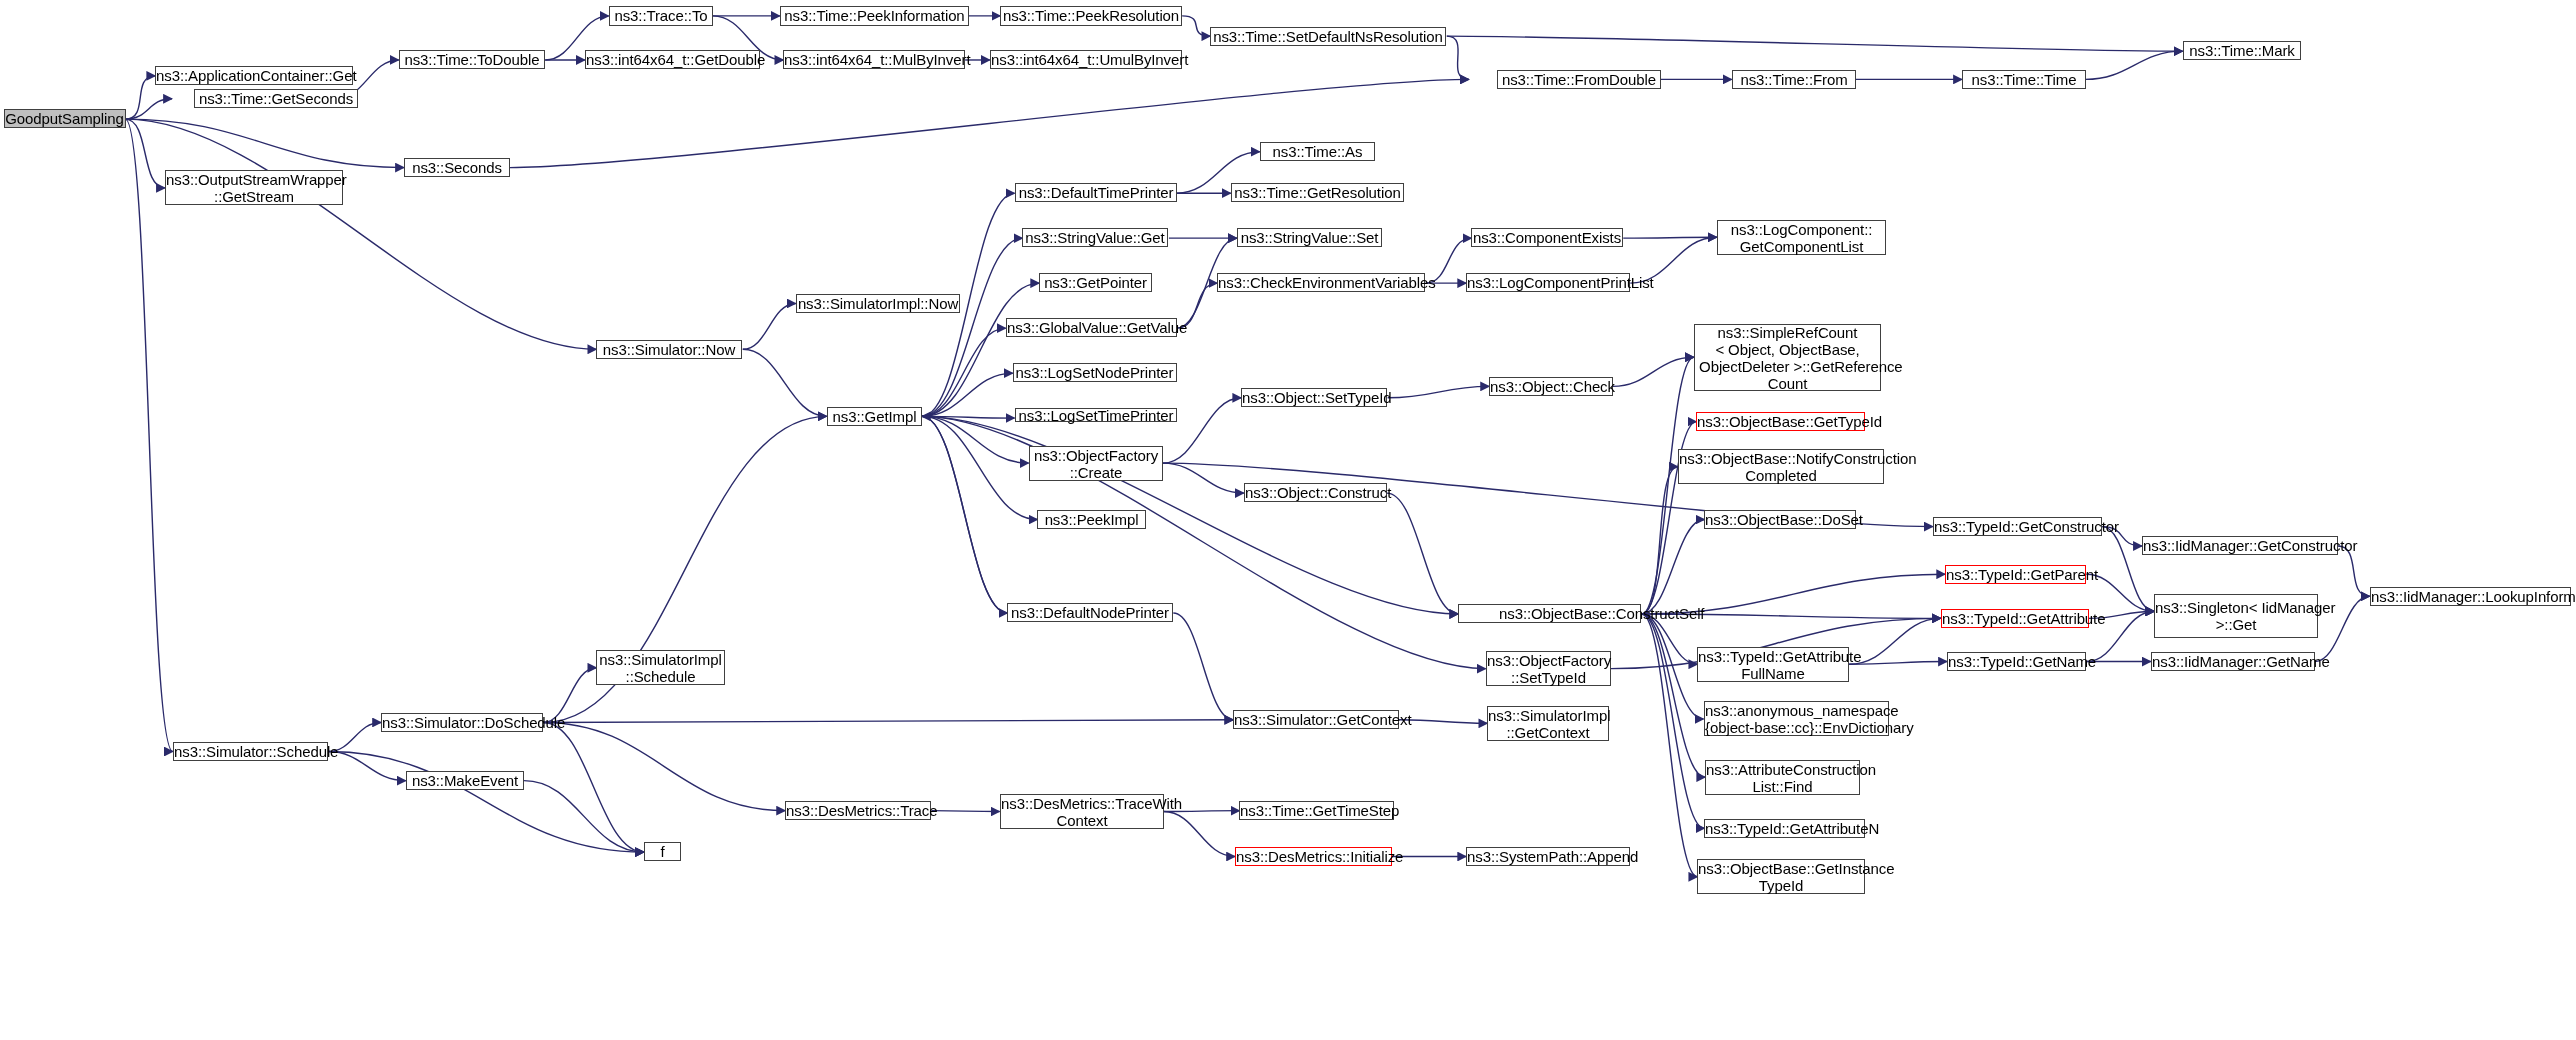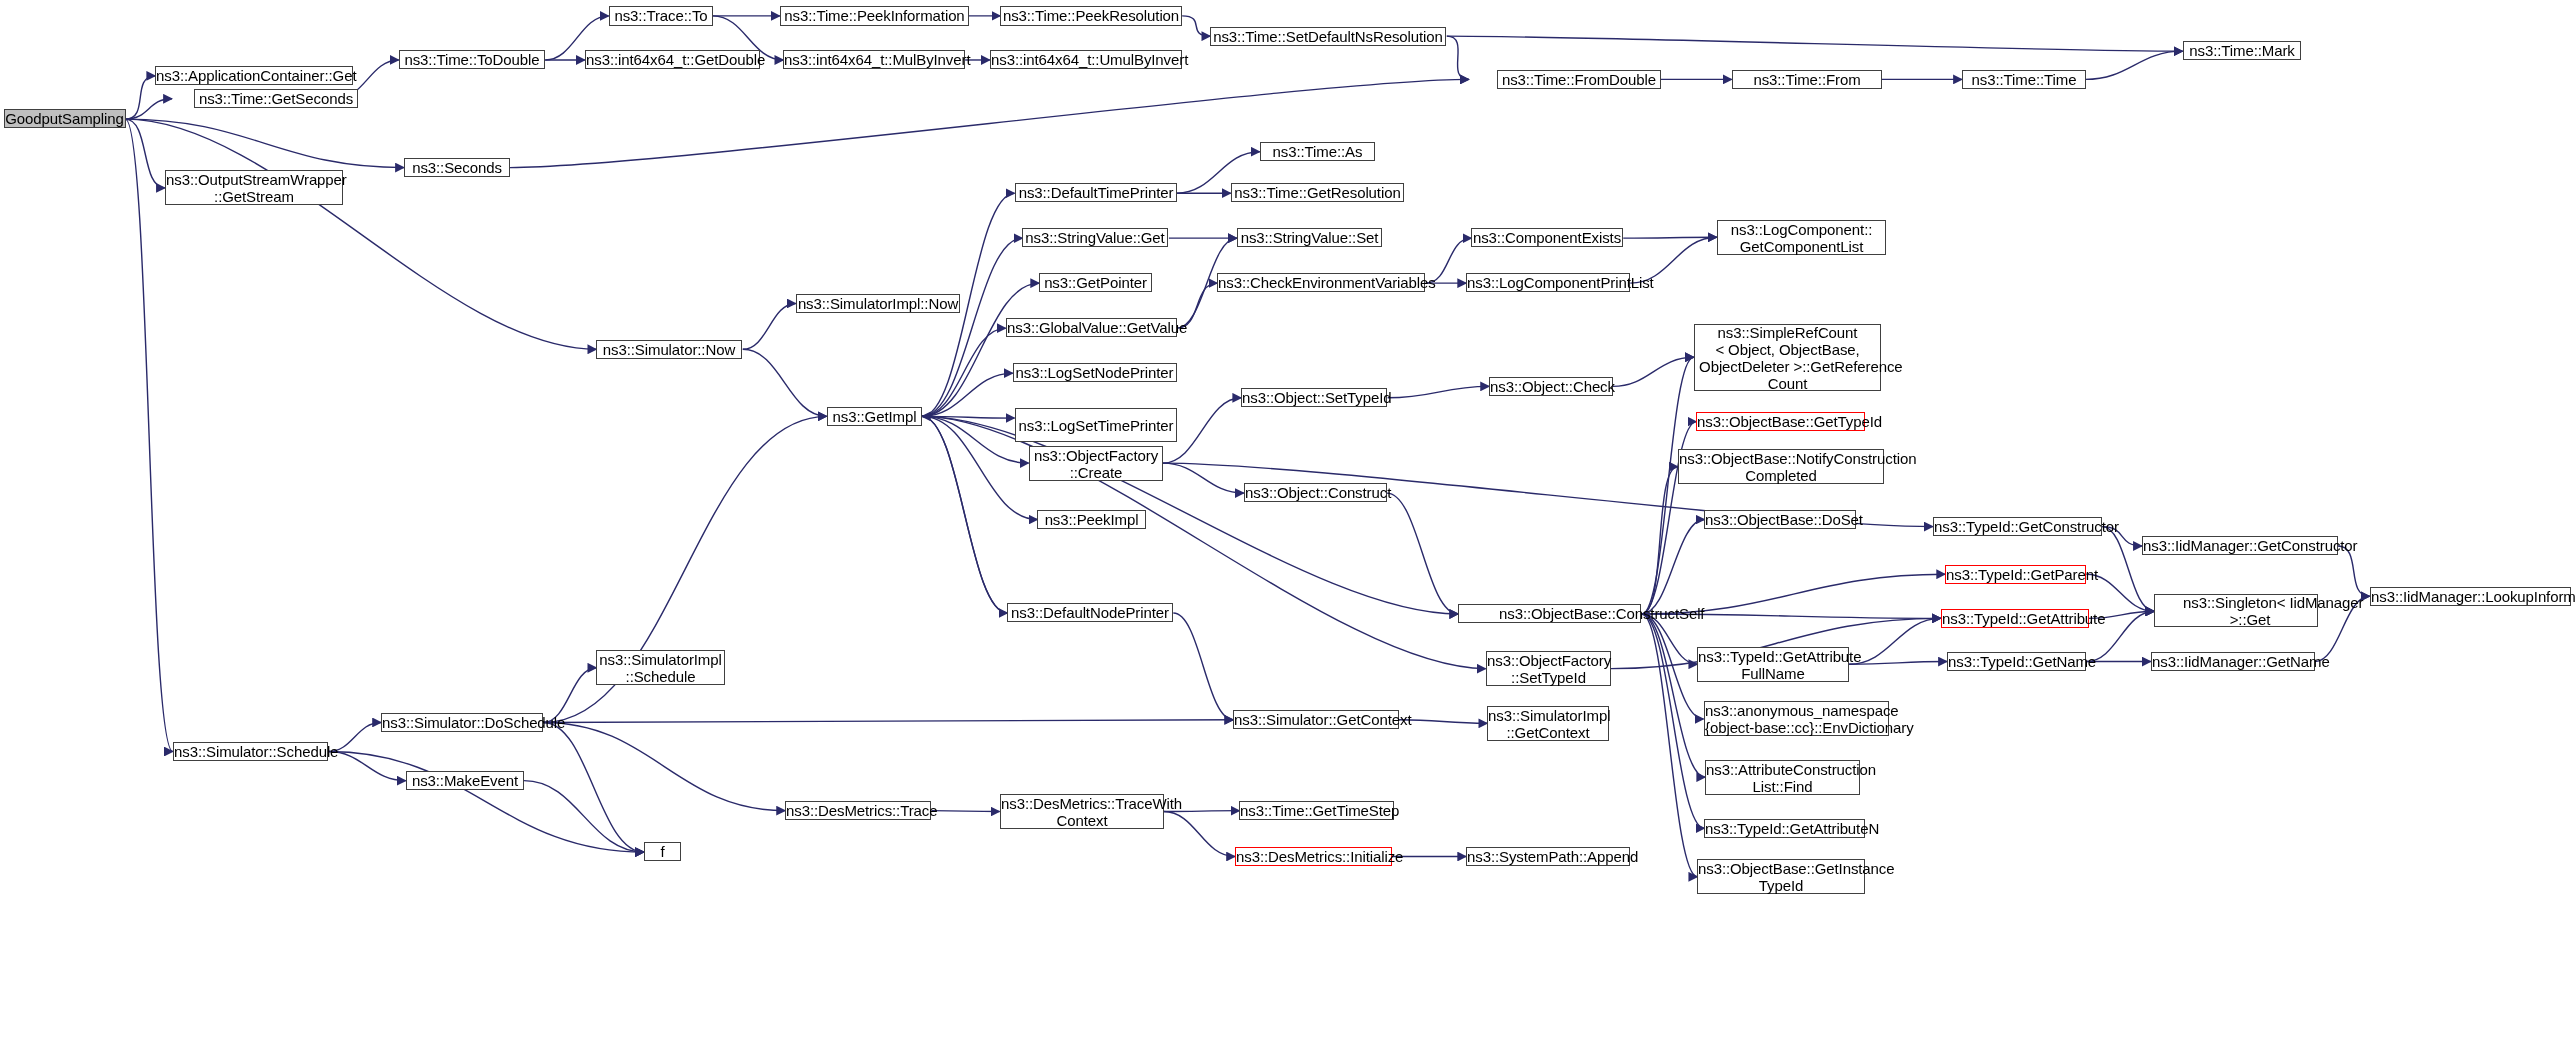--- a/index.html
+++ b/index.html
@@ -163,32 +163,32 @@
       <div class="node" style="left: 404px; top: 158px; width: 106px; height: 19.4px;"><span class="node-label">ns3::Seconds</span></div>
       <div class="node" style="left: 399px; top: 50px; width: 146px; height: 19.4px;"><span class="node-label">ns3::Time::ToDouble</span></div>
       <div class="node" style="left: 585px; top: 50px; width: 175px; height: 19.4px;"><span class="node-label">ns3::int64x64_t::GetDouble</span></div>
       <div class="node" style="left: 609px; top: 6.2px; width: 104px; height: 19.4px;"><span class="node-label">ns3::Trace::To</span></div>
       <div class="node" style="left: 780px; top: 6.2px; width: 189px; height: 19.4px;"><span class="node-label">ns3::Time::PeekInformation</span></div>
       <div class="node" style="left: 1000px; top: 6.2px; width: 182px; height: 19.4px;"><span class="node-label">ns3::Time::PeekResolution</span></div>
       <div class="node" style="left: 783px; top: 50px; width: 182px; height: 19.4px;"><span class="node-label">ns3::int64x64_t::MulByInvert</span></div>
       <div class="node" style="left: 990px; top: 50px; width: 192px; height: 19.4px;"><span class="node-label">ns3::int64x64_t::UmulByInvert</span></div>
       <div class="node" style="left: 1210px; top: 26.5px; width: 236px; height: 19.4px;"><span class="node-label">ns3::Time::SetDefaultNsResolution</span></div>
       <div class="node" style="left: 1469px; top: 70px; width: 164px; height: 19.4px; margin-left: 28px;"><span class="node-label">ns3::Time::FromDouble</span></div>
-      <div class="node" style="left: 1732px; top: 70px; width: 150px; height: 19.4px;"><span class="node-label">ns3::Time::From</span></div>
+      <div class="node" style="left: 1732px; top: 70px; width: 124px; height: 19.4px;"><span class="node-label">ns3::Time::From</span></div>
       <div class="node" style="left: 1962px; top: 70px; width: 124px; height: 19.4px;"><span class="node-label">ns3::Time::Time</span></div>
       <div class="node" style="left: 2183px; top: 41px; width: 118px; height: 19.4px;"><span class="node-label">ns3::Time::Mark</span></div>
       <div class="node" style="left: 596px; top: 340px; width: 146px; height: 19.4px;"><span class="node-label">ns3::Simulator::Now</span></div>
       <div class="node" style="left: 796px; top: 294px; width: 164px; height: 19.4px;"><span class="node-label">ns3::SimulatorImpl::Now</span></div>
       <div class="node" style="left: 827px; top: 407px; width: 95px; height: 19.4px;"><span class="node-label">ns3::GetImpl</span></div>
       <div class="node" style="left: 1015px; top: 183px; width: 162px; height: 19.4px;"><span class="node-label">ns3::DefaultTimePrinter</span></div>
       <div class="node" style="left: 1022px; top: 228px; width: 146px; height: 19.4px;"><span class="node-label">ns3::StringValue::Get</span></div>
       <div class="node" style="left: 1039px; top: 273px; width: 113px; height: 19.4px;"><span class="node-label">ns3::GetPointer</span></div>
       <div class="node" style="left: 1006px; top: 318px; width: 171px; height: 19.4px;"><span class="node-label">ns3::GlobalValue::GetValue</span></div>
       <div class="node" style="left: 1013px; top: 363px; width: 164px; height: 19.4px; justify-content: flex-end;"><span class="node-label">ns3::LogSetNodePrinter</span></div>
-      <div class="node" style="left: 1015px; top: 408px; width: 162px; height: 34px; align-items: center;"><span class="node-label">ns3::LogSetTimePrinter</span></div>
+      <div class="node" style="left: 1015px; top: 408px; width: 162px; height: 14px; align-items: center;"><span class="node-label">ns3::LogSetTimePrinter</span></div>
       <div class="node" style="left: 1029px; top: 446px; width: 134px; height: 35px;"><span class="node-label">ns3::ObjectFactory
 ::Create</span></div>
       <div class="node" style="left: 1037px; top: 510px; width: 109px; height: 19.4px;"><span class="node-label">ns3::PeekImpl</span></div>
       <div class="node" style="left: 1260px; top: 142px; width: 115px; height: 19.4px;"><span class="node-label">ns3::Time::As</span></div>
       <div class="node" style="left: 1231px; top: 183px; width: 173px; height: 19.4px;"><span class="node-label">ns3::Time::GetResolution</span></div>
       <div class="node" style="left: 1237px; top: 228px; width: 145px; height: 19.4px;"><span class="node-label">ns3::StringValue::Set</span></div>
       <div class="node" style="left: 1217px; top: 273px; width: 208px; height: 19.4px;"><span class="node-label">ns3::CheckEnvironmentVariables</span></div>
       <div class="node" style="left: 1471px; top: 228px; width: 152px; height: 19.4px;"><span class="node-label">ns3::ComponentExists</span></div>
       <div class="node" style="left: 1466px; top: 273px; width: 164px; height: 19.4px;"><span class="node-label">ns3::LogComponentPrintList</span></div>
       <div class="node" style="left: 1717px; top: 220px; width: 169px; height: 35px;"><span class="node-label">ns3::LogComponent::
@@ -216,21 +216,21 @@
       <div class="node" style="left: 1705px; top: 760px; width: 155px; height: 35px;"><span class="node-label">ns3::AttributeConstruction
 List::Find</span></div>
       <div class="node" style="left: 1704px; top: 819px; width: 161px; height: 19.4px;"><span class="node-label">ns3::TypeId::GetAttributeN</span></div>
       <div class="node" style="left: 1697px; top: 859px; width: 168px; height: 35px;"><span class="node-label">ns3::ObjectBase::GetInstance
 TypeId</span></div>
       <div class="node" style="left: 1933px; top: 517px; width: 169px; height: 19.4px;"><span class="node-label">ns3::TypeId::GetConstructor</span></div>
       <div class="node hot" style="left: 1945px; top: 565px; width: 141px; height: 19.4px;"><span class="node-label">ns3::TypeId::GetParent</span></div>
       <div class="node hot" style="left: 1941px; top: 609px; width: 148px; height: 19.4px;"><span class="node-label">ns3::TypeId::GetAttribute</span></div>
       <div class="node" style="left: 1947px; top: 652px; width: 139px; height: 19.4px;"><span class="node-label">ns3::TypeId::GetName</span></div>
       <div class="node" style="left: 2142px; top: 536px; width: 196px; height: 19.4px;"><span class="node-label">ns3::IidManager::GetConstructor</span></div>
-      <div class="node" style="left: 2154px; top: 594px; width: 164px; height: 33px; padding-left: 28px;"><span class="node-label">ns3::Singleton&lt; IidManager
+      <div class="node" style="left: 2154px; top: 594px; width: 164px; height: 44px;"><span class="node-label">ns3::Singleton&lt; IidManager
 &gt;::Get</span></div>
       <div class="node" style="left: 2151px; top: 652px; width: 164px; height: 19.4px;"><span class="node-label">ns3::IidManager::GetName</span></div>
       <div class="node" style="left: 2370px; top: 587px; width: 201px; height: 19.4px;"><span class="node-label">ns3::IidManager::LookupInformation</span></div>
       <div class="node" style="left: 1007px; top: 603px; width: 166px; height: 19.4px;"><span class="node-label">ns3::DefaultNodePrinter</span></div>
       <div class="node" style="left: 1233px; top: 710px; width: 166px; height: 19.4px;"><span class="node-label">ns3::Simulator::GetContext</span></div>
       <div class="node" style="left: 596px; top: 650px; width: 129px; height: 35px;"><span class="node-label">ns3::SimulatorImpl
 ::Schedule</span></div>
       <div class="node" style="left: 381px; top: 713px; width: 162px; height: 19.4px;"><span class="node-label">ns3::Simulator::DoSchedule</span></div>
       <div class="node" style="left: 173px; top: 742px; width: 155px; height: 19.4px;"><span class="node-label">ns3::Simulator::Schedule</span></div>
       <div class="node" style="left: 406px; top: 771px; width: 118px; height: 19.4px;"><span class="node-label">ns3::MakeEvent</span></div>

